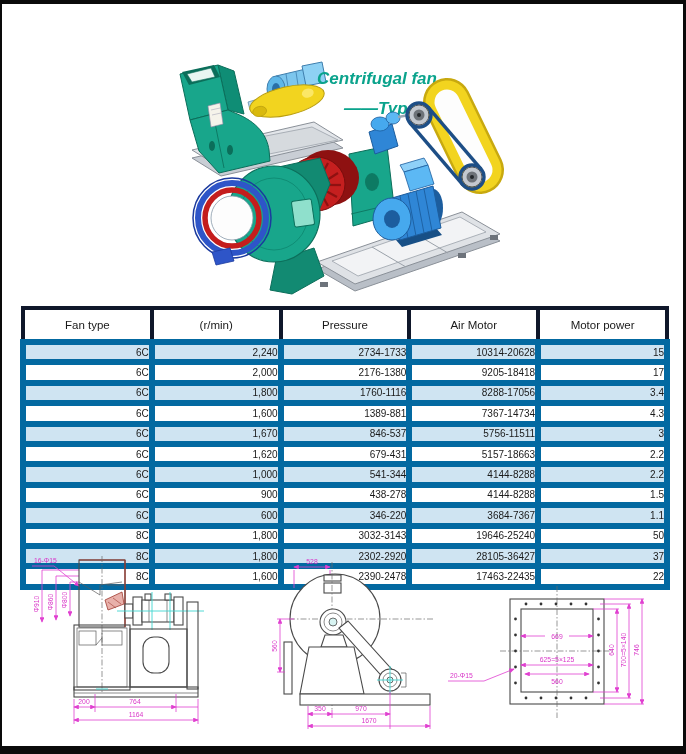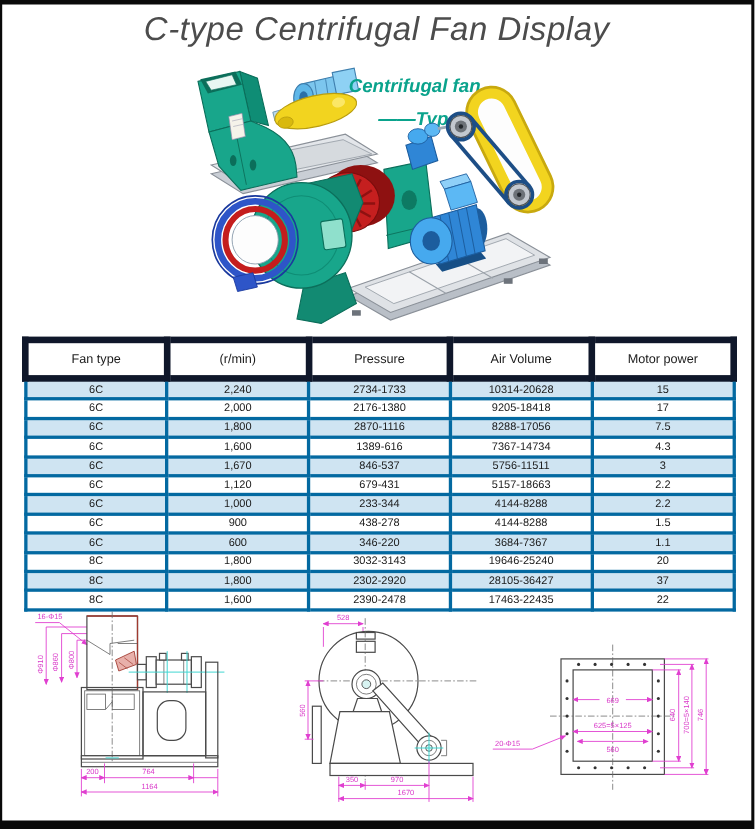--- a/index.html
+++ b/index.html
@@ -14,40 +14,39 @@
     position:absolute;top:6px;left:0;right:0;margin:0;
     text-align:center;font-size:30px;font-style:italic;font-weight:400;
     color:#4c4c4c;letter-spacing:.5px;
   }
   .illustration{position:absolute;top:50px;left:60px;width:566px;height:248px;}
   .caption1{font-size:17px;font-weight:bold;font-style:italic;fill:#0aa38c;}
   .caption2{font-size:17px;font-weight:bold;font-style:italic;fill:#0aa38c;}
   .table-wrap{position:absolute;top:302px;left:18px;width:650px;}
   table.spec{width:100%;border-collapse:collapse;table-layout:fixed;
     border:2px solid #4f4f4f;font-size:10px;color:#1a1a1a;}
-  table.spec th{height:27px;font-weight:400;font-size:11.5px;border:6px solid #0f172a;background:#ffffff;}
-  table.spec td{height:14.4px;text-align:center;border:3px solid #0369a1;padding:0;}
+  table.spec th{height:27px;font-weight:400;font-size:11.5px;border:4px solid #0f172a;background:#ffffff;}
+  table.spec td{height:14.4px;text-align:right;border:6px solid #0369a1;padding:0;}
   table.spec tr.alt td{background:#cfe4f2;}
   .dwg{position:absolute;top:538px;}
   .dwg text{font-family:"Liberation Sans", sans-serif;}
   .dim{stroke:#e03fd0;stroke-width:0.8;fill:none;}
   .dimtxt{fill:#d936c8;font-size:6.8px;}
   .ol{stroke:#4a4a4a;stroke-width:1.1;fill:none;}
   .ol2{stroke:#5a5a5a;stroke-width:0.7;fill:none;}
   .olw{stroke:#4a4a4a;stroke-width:1.1;fill:#ffffff;}
   .cl{stroke:#6a6a6a;stroke-width:0.7;fill:none;stroke-dasharray:6 2 1.5 2;}
   .cy{stroke:#3fd6d0;stroke-width:0.9;fill:none;}
   .red{stroke:#a03a30;stroke-width:1.2;fill:none;}
 </style>
 </head>
 <body>
 
 <div class="page">
 
-  <h1 class="title">C-type Centrifugal Fan Display</h1>
 
   <svg class="illustration" viewBox="0 0 566 248">
 
     <g>
       <polygon points="130,104 252,76 281,94 159,122" fill="#c9ced5" stroke="#8a9098" stroke-width="1"></polygon>
       <polygon points="130,96 252,68 281,86 159,114" fill="#e3e6ea" stroke="#8a9098" stroke-width="1"></polygon>
       <polygon points="142,94 250,73 276,86 168,108" fill="#d6dade" stroke="#9aa1a9" stroke-width="0.8"></polygon>
 
       <polygon points="186,48 214,40 216,48 188,56" fill="#bcd9ea" stroke="#5e8dab" stroke-width="0.8"></polygon>
       <g>
@@ -188,21 +187,21 @@
     </g>
   </svg>
 
   <div class="table-wrap">
     <table class="spec">
       <thead>
           <tr id="spec-head">
             <th>Fan type</th>
             <th>(r/min)</th>
             <th>Pressure</th>
-            <th>Air Volume</th>
+            <th>Air Motor</th>
             <th>Motor power</th>
           </tr>
         </thead>
       <tbody id="spec-body">
           <tr class="alt">
             <td>6C</td>
             <td>2,240</td>
             <td>2734-1733</td>
             <td>10314-20628</td>
             <td>15</td>
@@ -210,49 +209,49 @@
           <tr>
             <td>6C</td>
             <td>2,000</td>
             <td>2176-1380</td>
             <td>9205-18418</td>
             <td>17</td>
           </tr>
           <tr class="alt">
             <td>6C</td>
             <td>1,800</td>
-            <td>2870-1116</td>
+            <td>1760-1116</td>
             <td>8288-17056</td>
-            <td>7.5</td>
+            <td>3.4</td>
           </tr>
           <tr>
             <td>6C</td>
             <td>1,600</td>
-            <td>1389-616</td>
+            <td>1389-881</td>
             <td>7367-14734</td>
             <td>4.3</td>
           </tr>
           <tr class="alt">
             <td>6C</td>
             <td>1,670</td>
             <td>846-537</td>
             <td>5756-11511</td>
             <td>3</td>
           </tr>
           <tr>
             <td>6C</td>
-            <td>1,120</td>
+            <td>1,620</td>
             <td>679-431</td>
             <td>5157-18663</td>
             <td>2.2</td>
           </tr>
           <tr class="alt">
             <td>6C</td>
             <td>1,000</td>
-            <td>233-344</td>
+            <td>541-344</td>
             <td>4144-8288</td>
             <td>2.2</td>
           </tr>
           <tr>
             <td>6C</td>
             <td>900</td>
             <td>438-278</td>
             <td>4144-8288</td>
             <td>1.5</td>
           </tr>
@@ -261,21 +260,21 @@
             <td>600</td>
             <td>346-220</td>
             <td>3684-7367</td>
             <td>1.1</td>
           </tr>
           <tr>
             <td>8C</td>
             <td>1,800</td>
             <td>3032-3143</td>
             <td>19646-25240</td>
-            <td>20</td>
+            <td>50</td>
           </tr>
           <tr class="alt">
             <td>8C</td>
             <td>1,800</td>
             <td>2302-2920</td>
             <td>28105-36427</td>
             <td>37</td>
           </tr>
           <tr>
             <td>8C</td>

